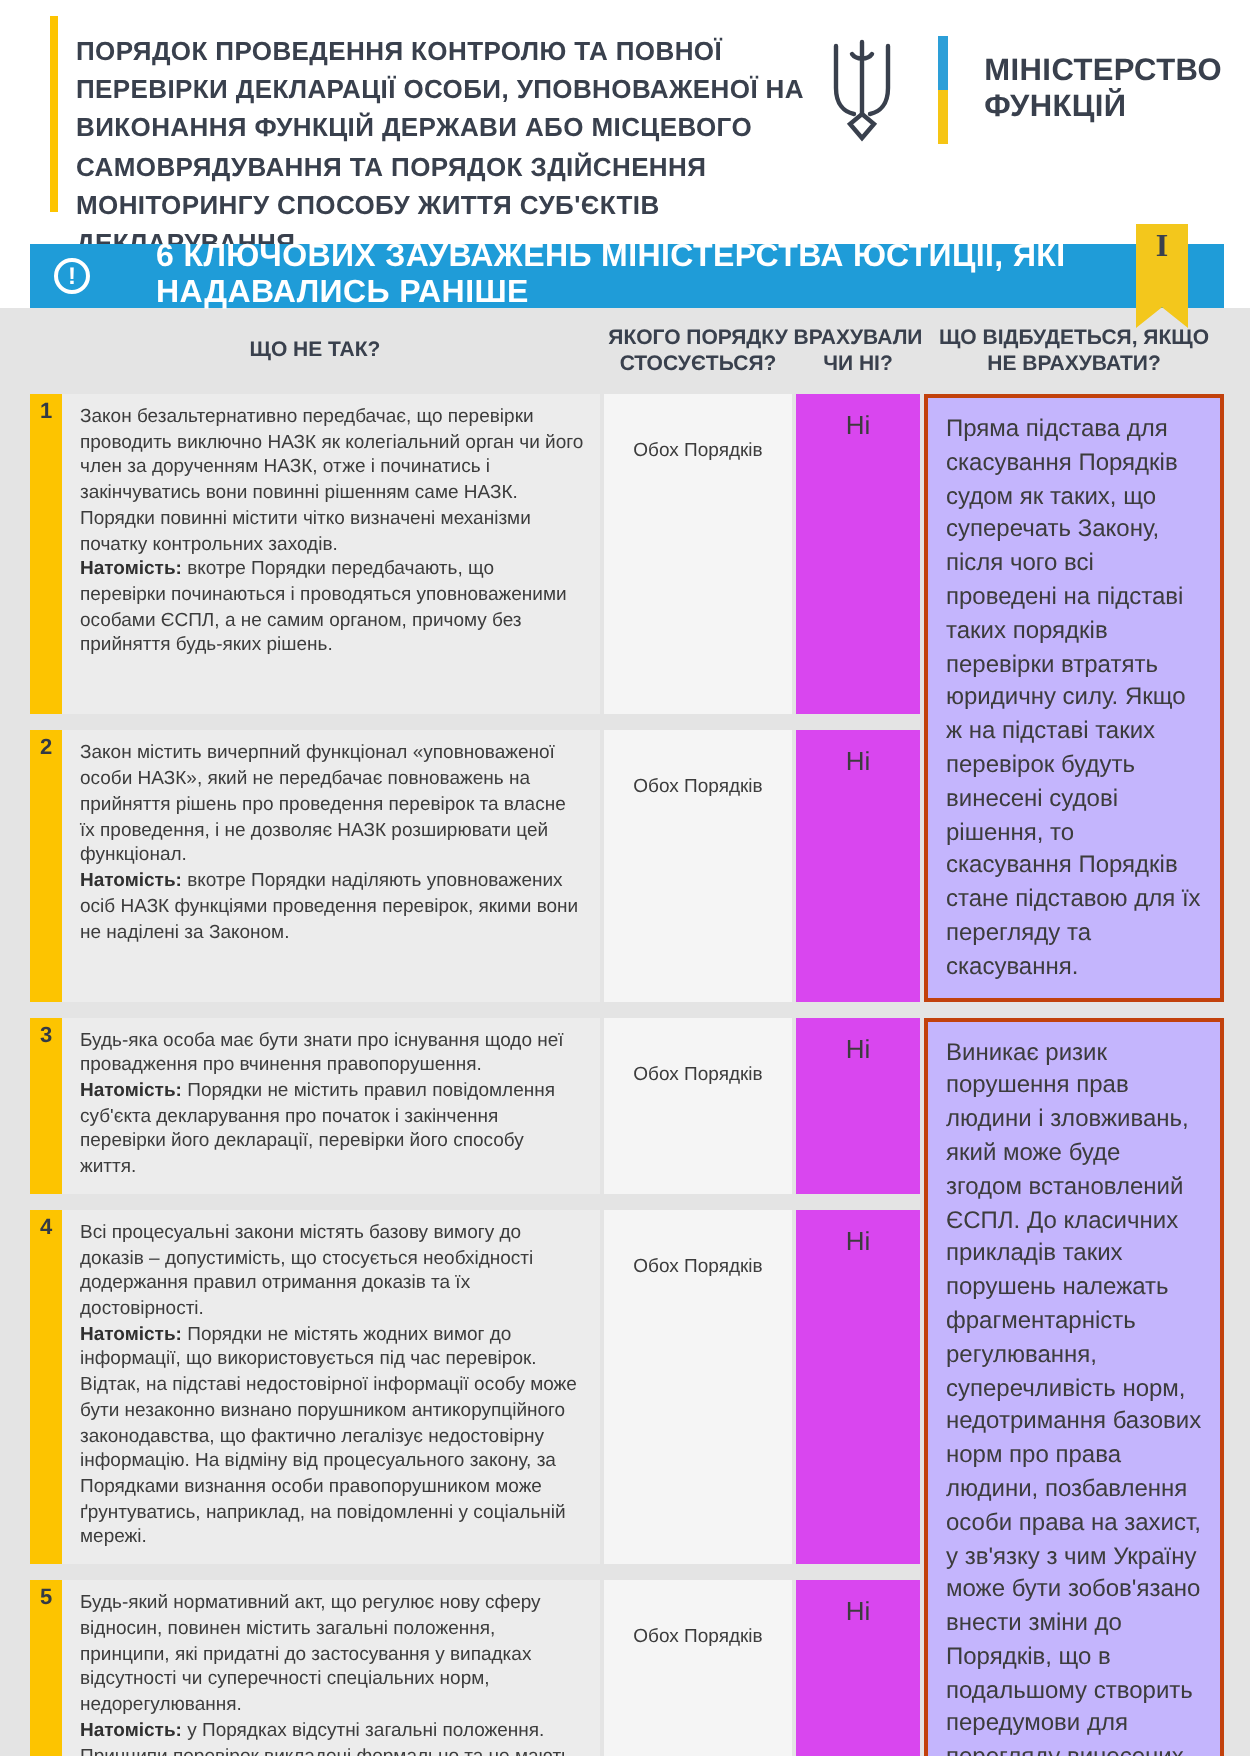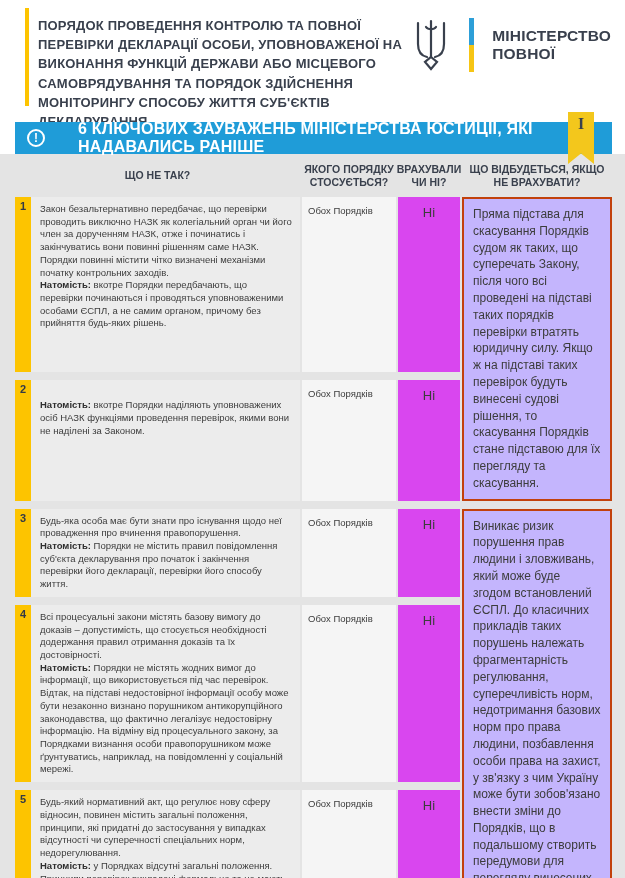--- a/index.html
+++ b/index.html
@@ -70,22 +70,22 @@
                         minmax(128px, auto) minmax(126px, auto) minmax(104px, auto);
   }
   .cell-issue { background: #ececec; display: flex; }
   .num-strip {
     flex: 0 0 16px; background: #fdc400; color: #333a45; font-weight: bold;
     font-size: 11px; text-align: center; padding-top: 3px;
   }
   .issue-text { padding: 6px 8px 6px 9px; font-size: 9.5px; line-height: 1.34; color: #3c3c3c; }
   .instead-label { font-weight: bold; color: #2f2f2f; }
   .cell-order {
-    background: #f5f5f5; font-size: 9.5px; color: #3c3c3c; text-align: left;
-    padding: 8px 6px; line-height: 1.35;
+    background: #f5f5f5; font-size: 9.5px; color: #3c3c3c; text-align: center;
+    padding: 23px 6px; line-height: 1.35;
   }
   .cell-considered {
     background: #d946ef; font-size: 13px; color: #3c3c3c; text-align: center;
     padding: 8px 4px;
   }
   .cell-conseq {
     background: #c4b5fd; border: 2px solid #c2410c; font-size: 12px;
     line-height: 1.4; color: #3c3c3c; padding: 7px 9px;
   }
   .conseq-a { grid-column: 4; grid-row: 1 / 3; }
@@ -105,21 +105,21 @@
           <path d="M7 5 v21 c0 8 4 12 9 13"></path>
           <path d="M33 5 v21 c0 8 -4 12 -9 13"></path>
           <path d="M20 3 v36"></path>
           <path d="M15 9 c2 3 8 3 10 0"></path>
           <path d="M20 39 l6 5 -6 7 -6 -7 z"></path>
         </svg>
       </span>
       <span class="flag-bar"></span>
       <span class="ministry-name">
         <div>МІНІСТЕРСТВО</div>
-        <div>ПОВНОЇ</div>
+        <div>ФУНКЦІЙ</div>
       </span>
     </div>
   </div>
 
   <div class="banner-wrap">
     <div class="banner">
       <span class="alert-icon">!</span>
       <span class="banner-label">6 КЛЮЧОВИХ ЗАУВАЖЕНЬ МІНІСТЕРСТВА ЮСТИЦІЇ, ЯКІ НАДАВАЛИСЬ РАНІШЕ</span>
     </div>
     <div class="ribbon">І</div>
@@ -145,20 +145,21 @@
           <span>вкотре Порядки передбачають, що перевірки починаються і проводяться уповноваженими особами ЄСПЛ, а не самим органом, причому без прийняття будь-яких рішень.</span>
         </div>
       </div>
       <div class="cell-order">Обох Порядків</div>
       <div class="cell-considered">Ні</div>
       <div class="cell-conseq conseq-a">Пряма підстава для скасування Порядків судом як таких, що суперечать Закону,  після чого всі проведені на підставі таких порядків перевірки втратять юридичну силу. Якщо ж на підставі таких перевірок будуть винесені судові рішення, то скасування Порядків стане підставою для їх перегляду та скасування.</div>
 
       <div class="cell-issue">
         <div class="num-strip">2</div>
         <div class="issue-text">
+          <span>Закон містить вичерпний функціонал «уповноваженої особи НАЗК», який не передбачає повноважень на прийняття рішень про проведення перевірок та власне їх проведення, і не дозволяє НАЗК розширювати цей функціонал.</span>
           <br>
           <span class="instead-label">Натомість:</span>
           <span>вкотре Порядки наділяють уповноважених осіб НАЗК функціями проведення перевірок, якими вони не наділені за Законом.</span>
         </div>
       </div>
       <div class="cell-order">Обох Порядків</div>
       <div class="cell-considered">Ні</div>
 
       <div class="cell-issue">
         <div class="num-strip">3</div>

